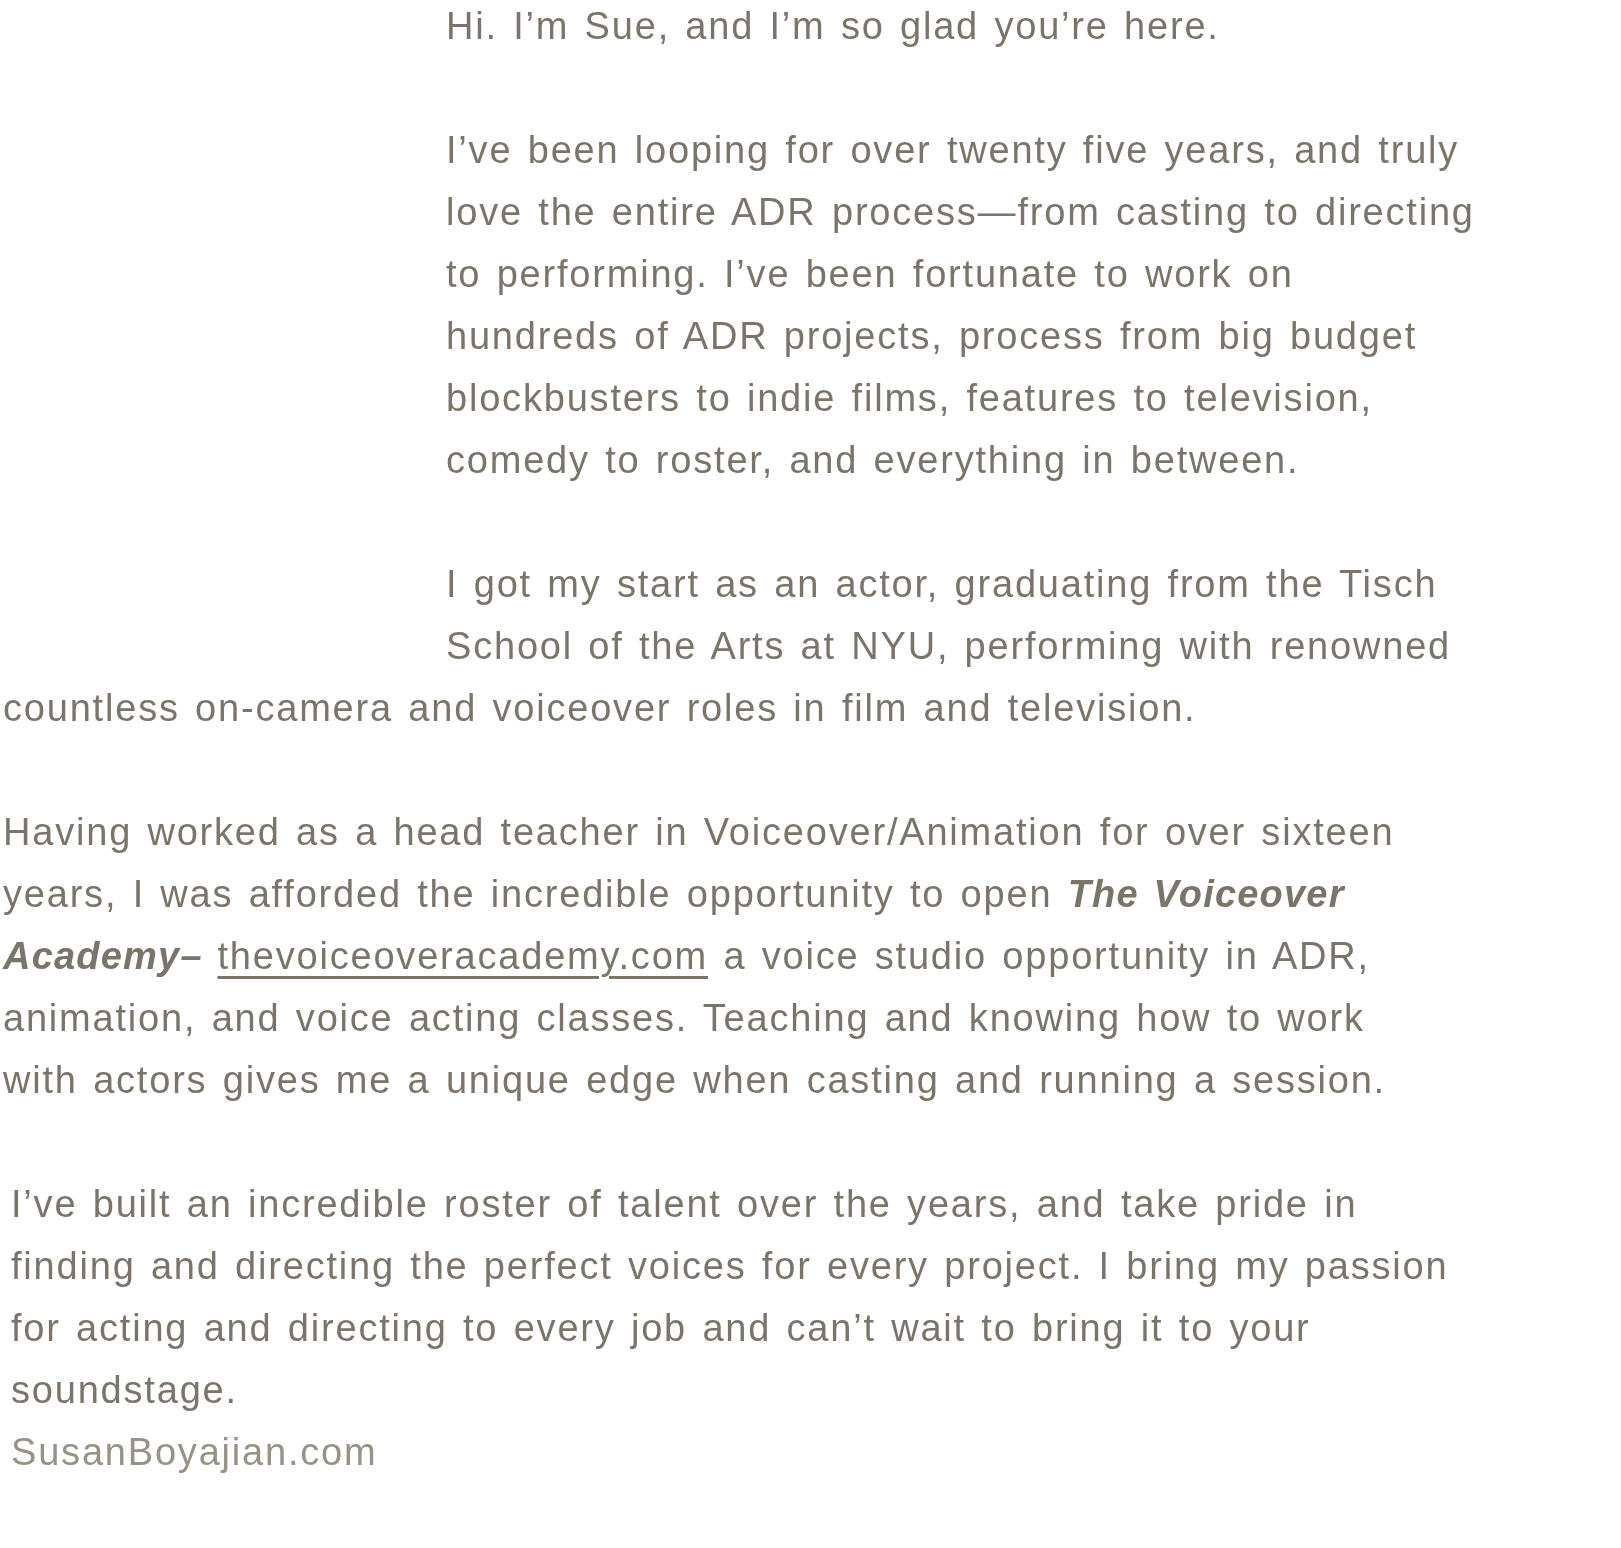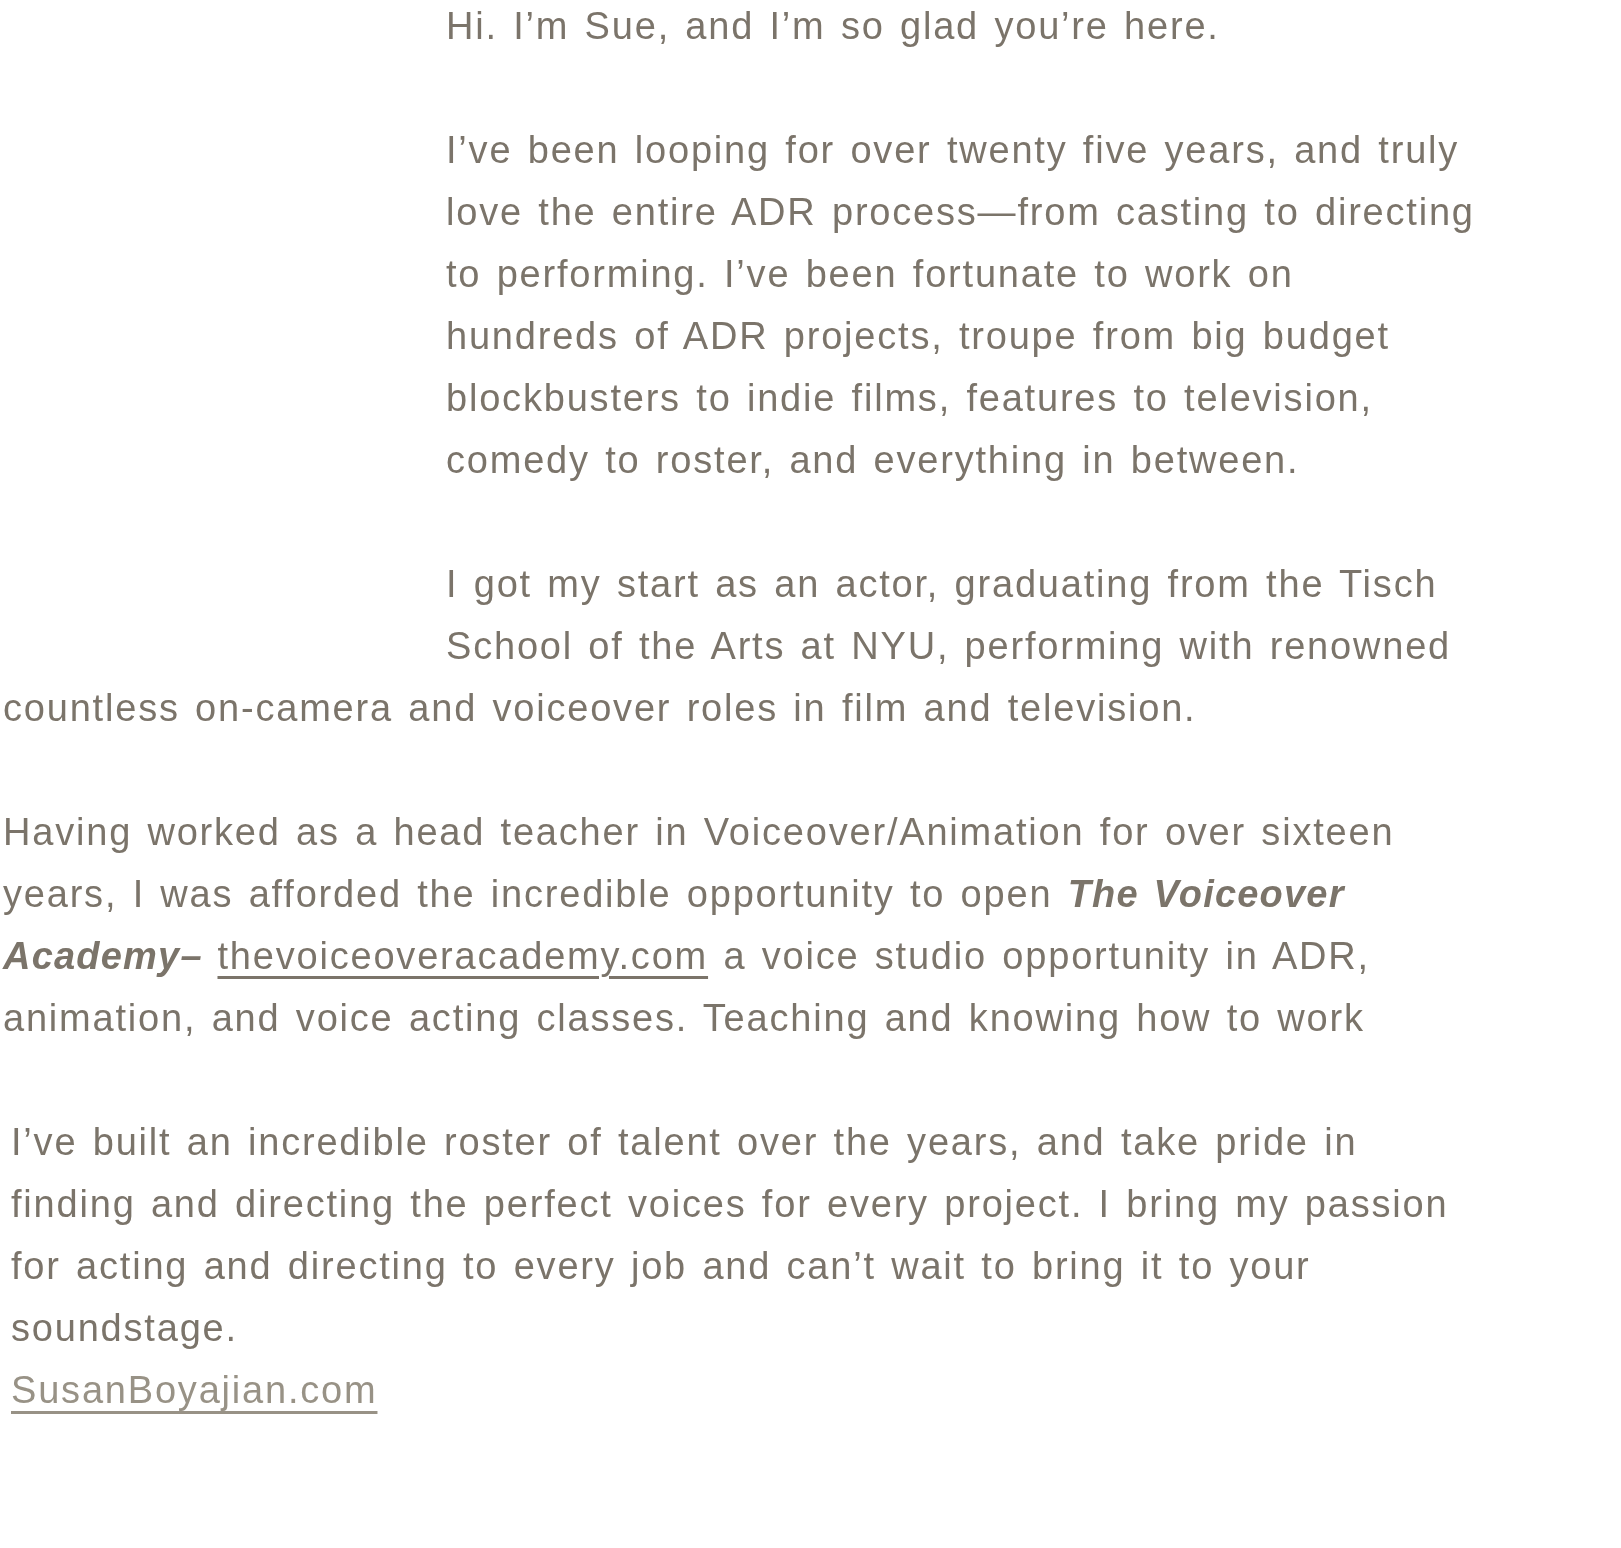--- a/index.html
+++ b/index.html
@@ -43,55 +43,55 @@
   }
   a.text-link {
     color: var(--link);
     text-decoration: underline;
     text-decoration-thickness: 3px;
     text-underline-offset: 7px;
     cursor: pointer;
   }
   a.footer-link {
     color: var(--footer-link);
-    text-decoration: underline;
     text-decoration-thickness: 3px;
     text-underline-offset: 8px;
     cursor: pointer;
   }
 </style>
 </head>
 <body>
 
 <div class="page">
 
   <div class="para">
     <div class="line indent"><span>Hi. I’m Sue, and I’m so glad you’re here.</span></div>
   </div>
 
   <div class="para">
     <div class="line indent"><span>I’ve been looping for over twenty five years, and truly</span></div>
     <div class="line indent"><span>love the entire ADR process—from casting to directing</span></div>
     <div class="line indent"><span>to performing. I’ve been fortunate to work on</span></div>
-    <div class="line indent"><span>hundreds of ADR projects, troupe from big budget</span></div>
+    <div class="line indent"><span>hundreds of ADR projects, process from big budget</span></div>
     <div class="line indent"><span>blockbusters to indie films, features to television,</span></div>
     <div class="line indent"><span>comedy to roster, and everything in between.</span></div>
   </div>
 
   <div class="para">
     <div class="line indent"><span>I got my start as an actor, graduating from the Tisch</span></div>
     <div class="line indent"><span>School of the Arts at NYU, performing with renowned</span></div>
     <div class="line"><span>countless on-camera and voiceover roles in film and television.</span></div>
   </div>
 
   <div class="para">
     <div class="line"><span>Having worked as a head teacher in Voiceover/Animation for over sixteen</span></div>
     <div class="line"><span>years, I was afforded the incredible opportunity to open </span><span class="bi">The Voiceover</span></div>
     <div class="line"><span class="bi">Academy– </span><a class="text-link">thevoiceoveracademy.com</a><span> a voice studio opportunity in ADR,</span></div>
     <div class="line"><span>animation, and voice acting classes. Teaching and knowing how to work</span></div>
+    <div class="line"><span>with actors gives me a unique edge when casting and running a session.</span></div>
   </div>
 
   <div class="para no-gap">
     <div class="line"><span>I’ve built an incredible roster of talent over the years, and take pride in</span></div>
     <div class="line"><span>finding and directing the perfect voices for every project. I bring my passion</span></div>
     <div class="line"><span>for acting and directing to every job and can’t wait to bring it to your</span></div>
     <div class="line"><span>soundstage.</span></div>
   </div>
 
   <div class="para no-gap">

